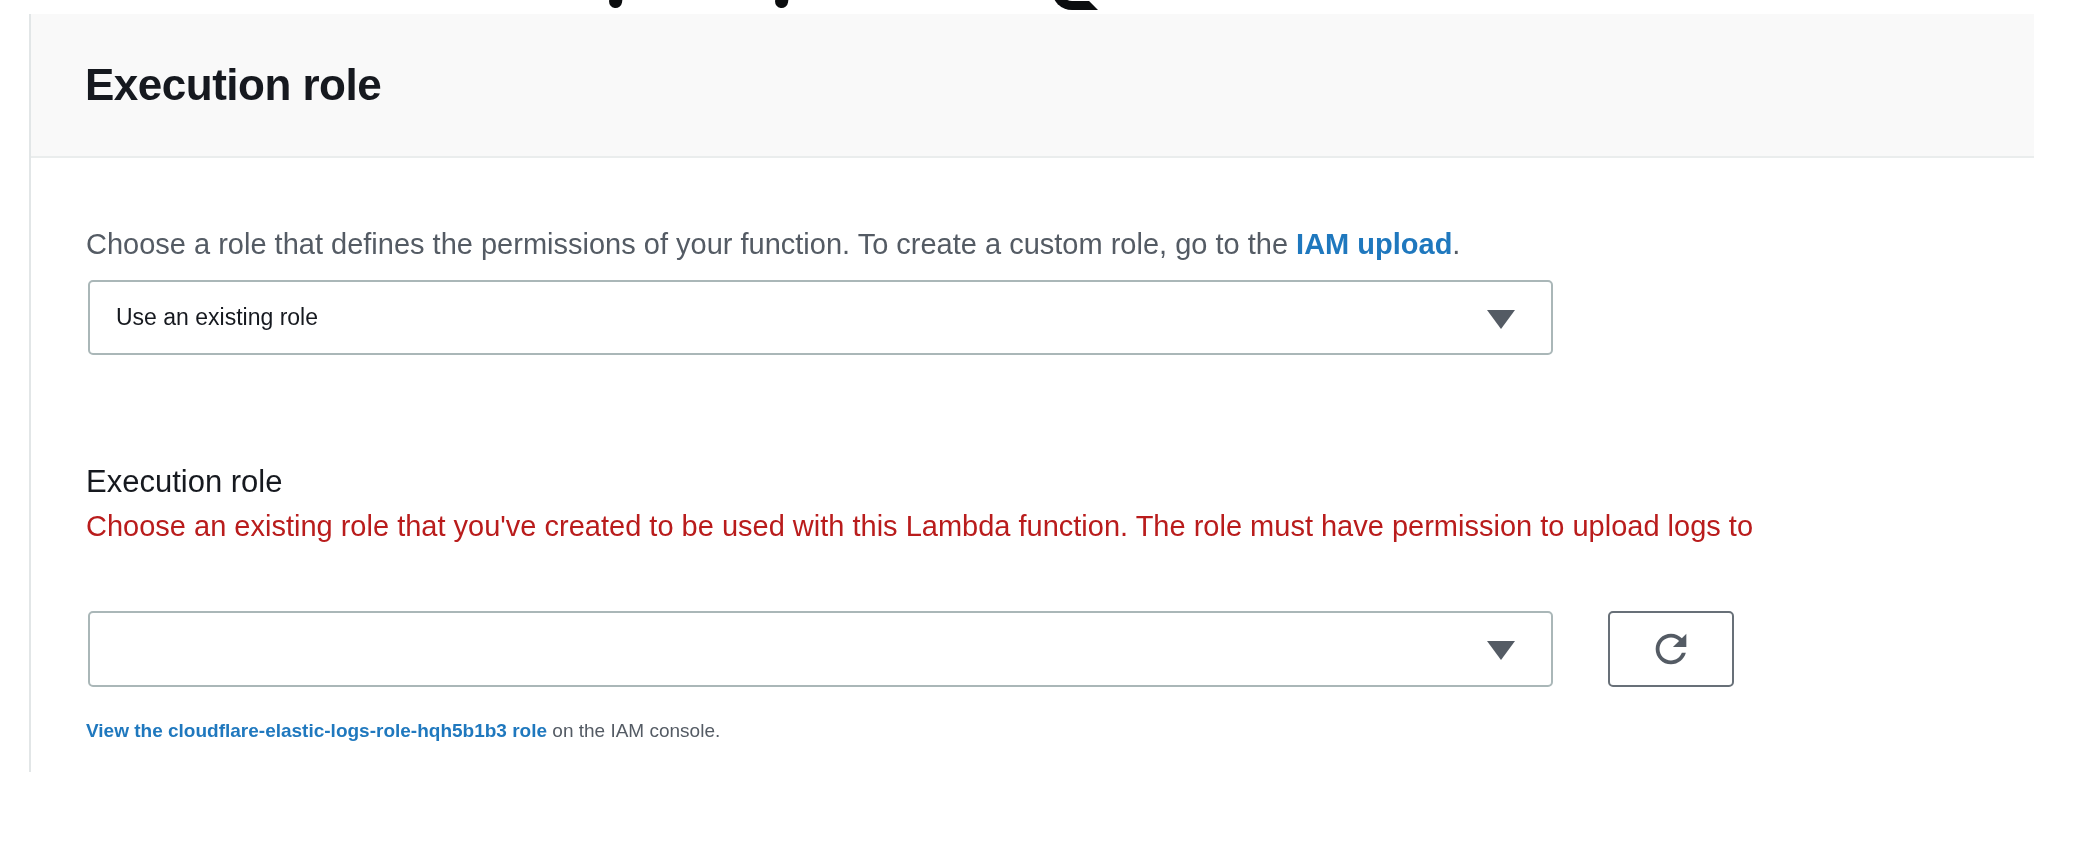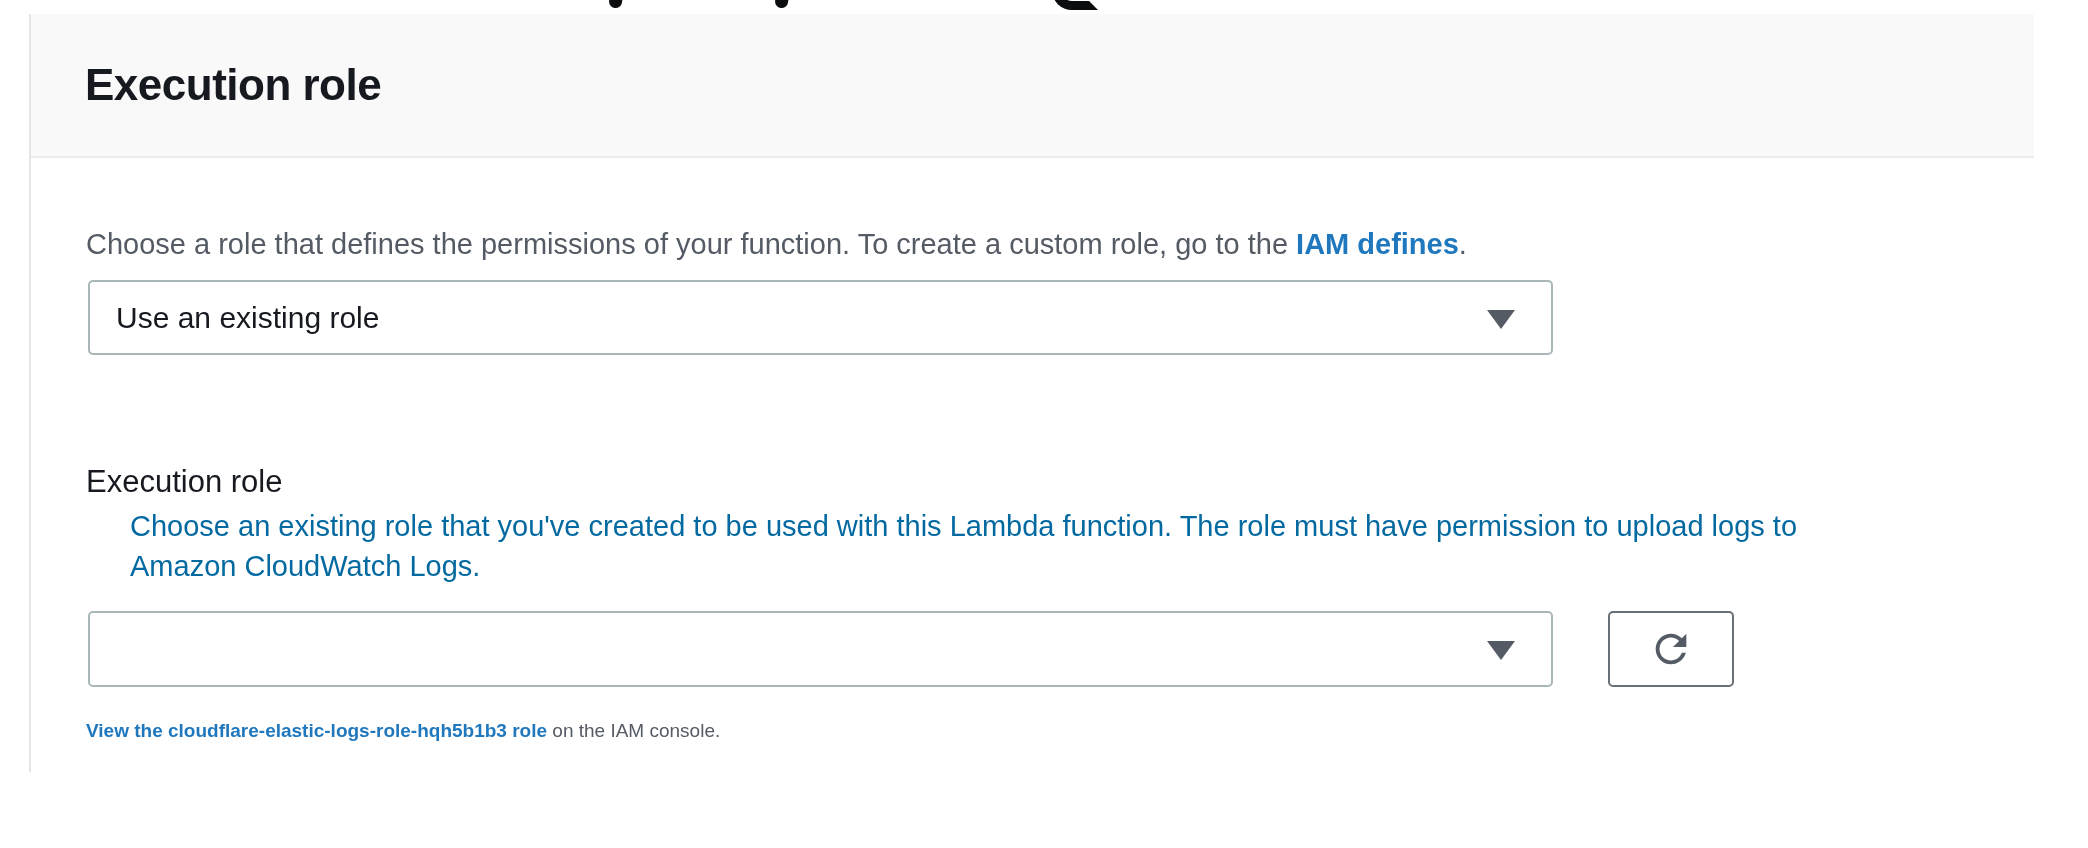--- a/index.html
+++ b/index.html
@@ -76,21 +76,21 @@
     border: 2px solid #aab7b8;
     border-radius: 5px;
     display: flex;
     align-items: center;
     padding: 0 46px 0 26px;
     cursor: pointer;
   }
   .select-1 { top: 280px; height: 75px; }
   .select-2 { top: 611px; height: 76px; }
   .select-value {
-    font-size: 30px;
+    font-size: 23px;
     color: #16191f;
     white-space: nowrap;
     overflow: hidden;
   }
   .caret-down {
     position: absolute;
     right: 36px;
     top: 50%;
     margin-top: -8px;
     width: 0; height: 0;
@@ -104,22 +104,21 @@
     left: 86px; top: 462px;
     font-size: 31px;
     line-height: 40px;
     color: #16191f;
   }
   .field-description {
     position: absolute;
     left: 86px; top: 506px;
     font-size: 29px;
     line-height: 40px;
-    color: #0369a1;
-    margin-left: 44px;
+    color: #b91c1c;
   }
 
   .refresh-button {
     position: absolute;
     left: 1608px; top: 611px;
     width: 126px; height: 76px;
     background: #ffffff;
     border: 2px solid #687078;
     border-radius: 5px;
     display: flex;
@@ -156,33 +155,32 @@
   <div class="desc-mark mark-dot2"></div>
   <div class="desc-mark mark-gtail"></div>
 
   <div class="panel-left-border"></div>
 
   <div class="panel-header">
     <h2 class="panel-title">Execution role</h2>
   </div>
 
   <div class="instruction">
-    <span>Choose a role that defines the permissions of your function. To create a custom role, go to the </span><a class="inline-link">IAM defines</a><span>.</span>
+    <span>Choose a role that defines the permissions of your function. To create a custom role, go to the </span><a class="inline-link">IAM upload</a><span>.</span>
   </div>
 
   <div class="select-box select-1">
     <span class="select-value">Use an existing role</span>
     <span class="caret-down"></span>
   </div>
 
   <div class="field-label">Execution role</div>
 
   <div class="field-description">
     <span>Choose an existing role that you've created to be used with this Lambda function. The role must have permission to upload logs to</span><br>
-    <span>Amazon CloudWatch Logs.</span>
   </div>
 
   <div class="select-box select-2">
     <span class="caret-down"></span>
   </div>
 
   <button class="refresh-button">
     <svg viewBox="0 0 24 24" aria-hidden="true">
       <path d="M17.65 6.35C16.2 4.9 14.21 4 12 4c-4.42 0-7.99 3.58-8 8s3.57 8 8 8c3.73 0 6.84-2.55 7.73-6h-2.08c-.82 2.33-3.04 4-5.65 4-3.31 0-6-2.69-6-6s2.69-6 6-6c1.66 0 3.14.69 4.22 1.78L13 11h7V4l-2.35 2.35z"></path>
     </svg>

